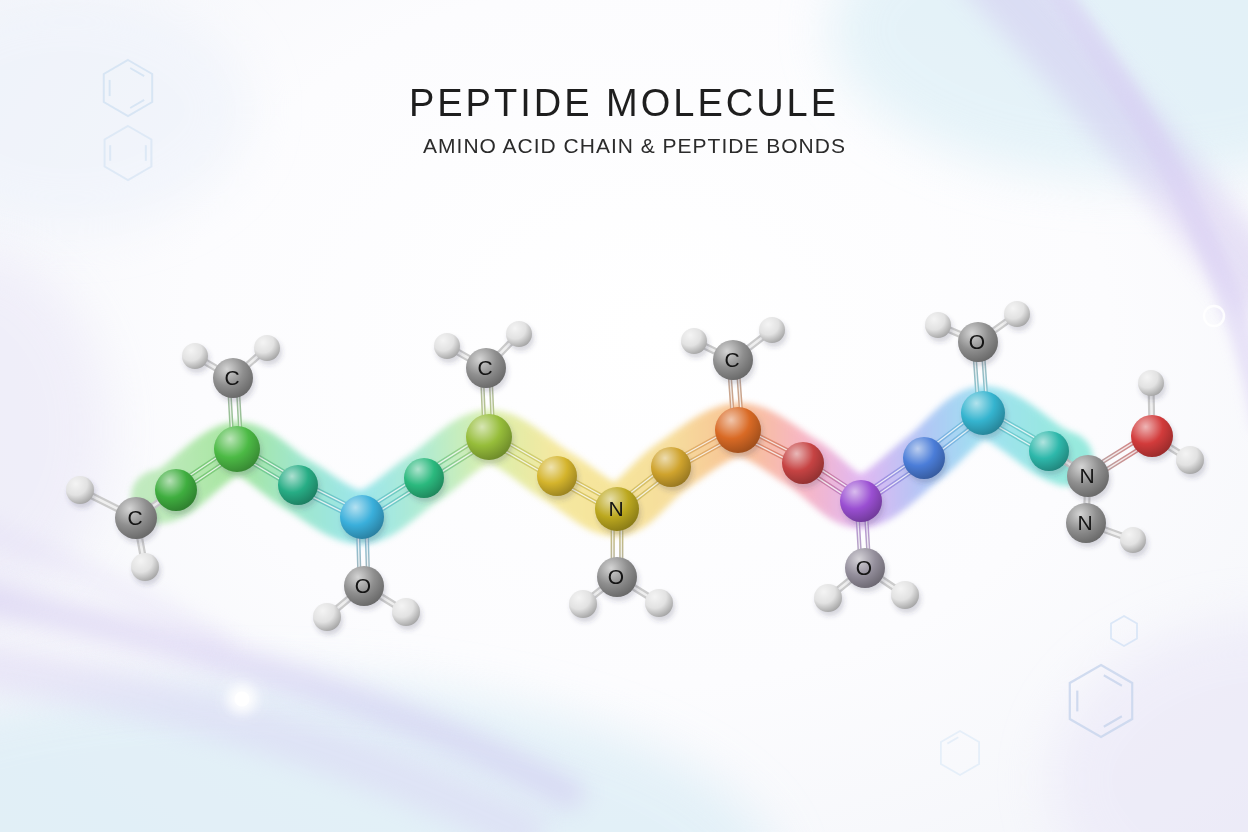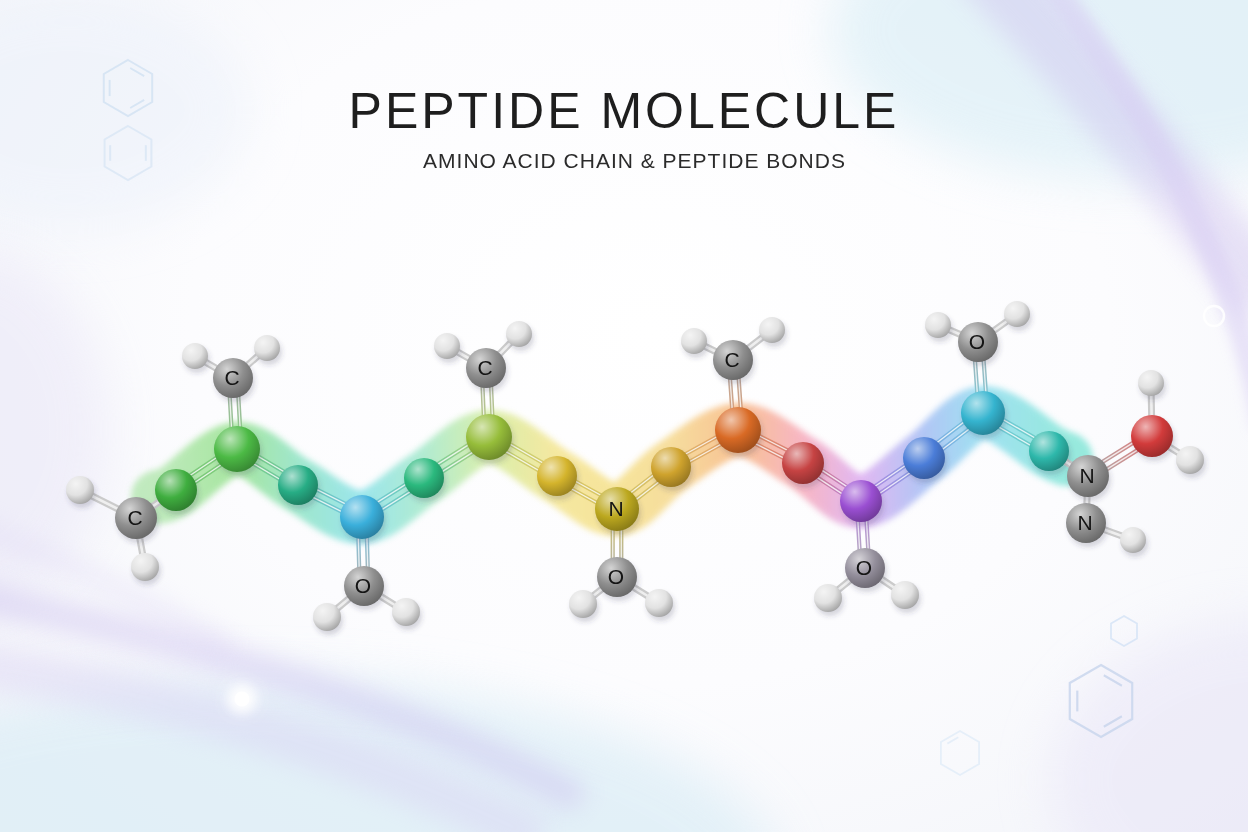--- a/index.html
+++ b/index.html
@@ -7,21 +7,21 @@
   .stage{
     position:relative;width:1248px;height:832px;overflow:hidden;
     background:radial-gradient(ellipse at 52% 40%, #ffffff 0%, #fcfcfe 50%, #f2f4f9 100%);
   }
   .stage svg{position:absolute;left:0;top:0;}
   .title-block{
     position:absolute;left:0;top:82px;width:100%;text-align:center;z-index:5;
     pointer-events:none;
   }
   .title-block h1{
-    margin:0;font-size:50px;font-weight:400;letter-spacing:3px;color:#1e1e1e;
+    margin:0;font-size:38px;font-weight:400;letter-spacing:3px;color:#1e1e1e;
     font-family:"Liberation Sans", sans-serif;
   }
   .title-block h2{
     margin:9px 0 0 0;font-size:21px;font-weight:400;letter-spacing:1px;color:#2b2b2b;
     font-family:"Liberation Sans", sans-serif;
     padding-left:21px;
   }
   #bg{z-index:1;} #mol{z-index:3;}
 </style>
 </head>

